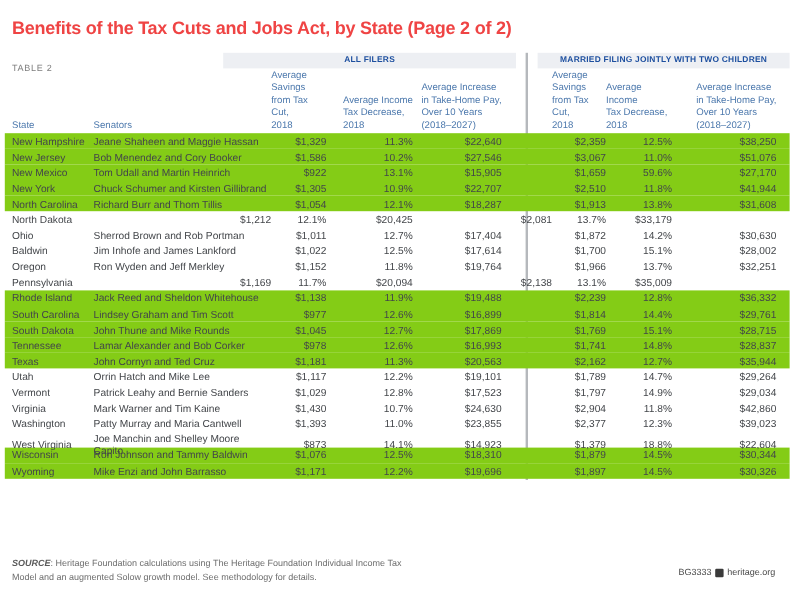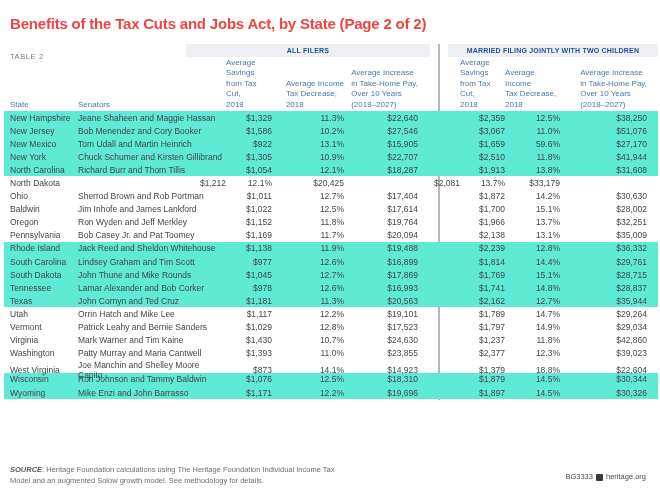--- a/index.html
+++ b/index.html
@@ -48,21 +48,21 @@
     position: absolute; left: 4px; top: 111px; width: 654px;
   }
   .table-row {
     display: grid;
     grid-template-columns: 6px 68px 148px 46px 72px 74px 42px 45px 55px 87px;
     height: 13.1px;
     align-items: center;
     font-size: 8.5px;
     color: #43464a;
   }
-  .table-row.striped { background: #5eead4; }
+  .table-row.striped { background: #84cc16; }
   .table-row .num { text-align: right; }
   .footer-note {
     position: absolute; left: 10px; top: 465px; width: 334px;
     font-size: 7.5px; line-height: 1.4; color: #6e6e6e;
   }
   .footer-note b { color: #5a5a5a; font-style: italic; }
   .footer-right {
     position: absolute; right: 14px; top: 472px;
     display: flex; align-items: flex-end; gap: 3px;
     font-size: 7.5px; color: #4a4a4a;
@@ -218,21 +218,20 @@
         <div class="num">11.8%</div>
         <div class="num">$19,764</div>
         <div class=""></div>
         <div class="num">$1,966</div>
         <div class="num">13.7%</div>
         <div class="num">$32,251</div>
       </div>
       <div class="table-row">
         <div></div>
         <div class="">Pennsylvania</div>
-        <div class="">Bob Casey Jr. and Pat Toomey</div>
         <div class="num">$1,169</div>
         <div class="num">11.7%</div>
         <div class="num">$20,094</div>
         <div class=""></div>
         <div class="num">$2,138</div>
         <div class="num">13.1%</div>
         <div class="num">$35,009</div>
       </div>
       <div class="table-row striped">
         <div></div>
@@ -319,21 +318,21 @@
         <div class="num">$29,034</div>
       </div>
       <div class="table-row">
         <div></div>
         <div class="">Virginia</div>
         <div class="">Mark Warner and Tim Kaine</div>
         <div class="num">$1,430</div>
         <div class="num">10.7%</div>
         <div class="num">$24,630</div>
         <div class=""></div>
-        <div class="num">$1,237</div>
+        <div class="num">$2,904</div>
         <div class="num">11.8%</div>
         <div class="num">$42,860</div>
       </div>
       <div class="table-row">
         <div></div>
         <div class="">Washington</div>
         <div class="">Patty Murray and Maria Cantwell</div>
         <div class="num">$1,393</div>
         <div class="num">11.0%</div>
         <div class="num">$23,855</div>

